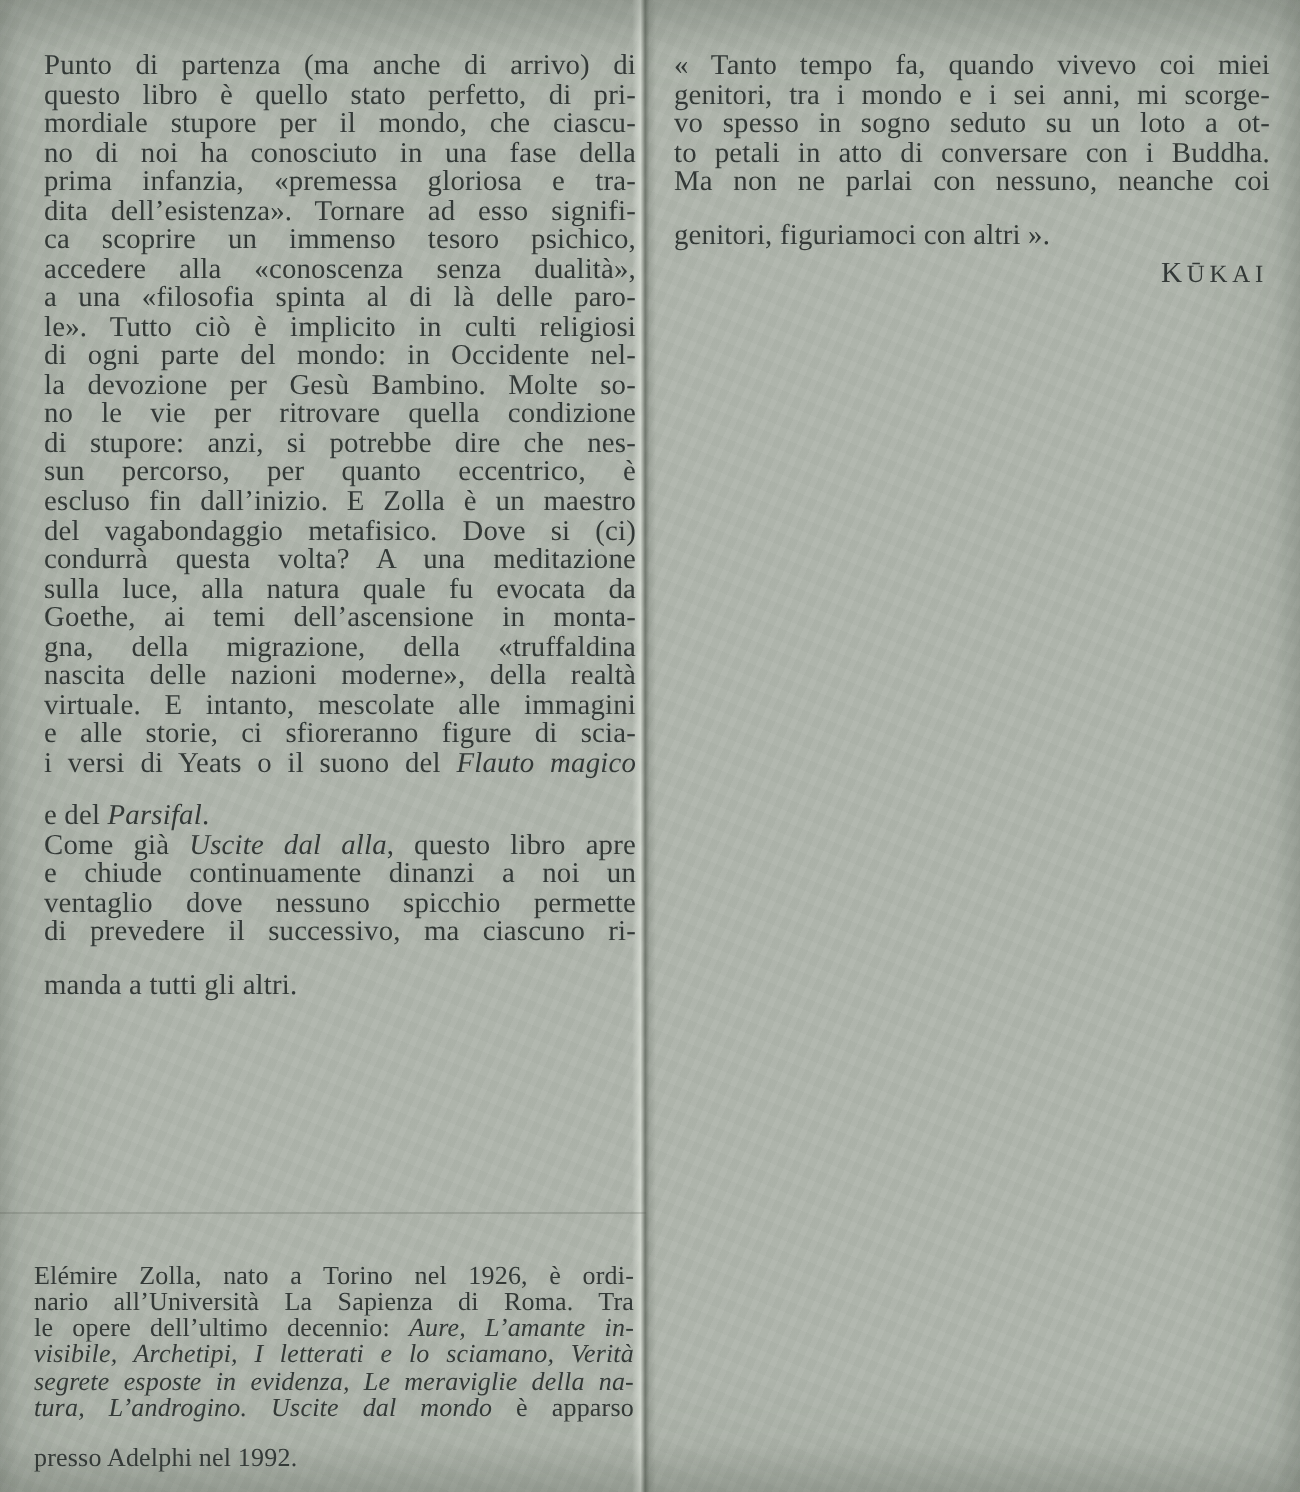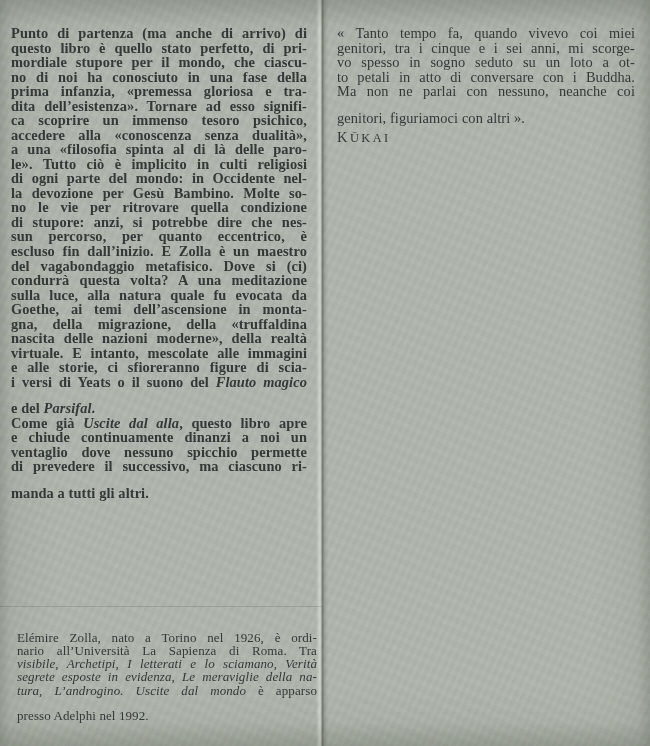--- a/index.html
+++ b/index.html
@@ -71,27 +71,26 @@
       rgba(54, 62, 52, 0.50) 55%,
       rgba(54, 62, 52, 0.16) 72%,
       rgba(54, 62, 52, 0) 100%);
   }
   
   .col {
     position: absolute;
     z-index: 4;
   }
   .description {
-    left: 11px;
+    left: 22px;
     top: 25px;
     width: 296px;
     font-size: 14.4px;
     line-height: 17.3px;
     letter-spacing: 0.1px;
-    font-weight: bold;
   }
   .quote {
     left: 337px;
     top: 25px;
     width: 298px;
     font-size: 14.4px;
     line-height: 17.5px;
     letter-spacing: 0.1px;
   }
   .bio {
@@ -112,21 +111,21 @@
   }
   .line-last {
     text-align-last: left;
     margin-top: 12px;
   }
   .line i {
     font-style: italic;
   }
   .attribution {
     margin-top: 5px;
-    text-align: left;
+    text-align: right;
     font-size: 12.4px;
     letter-spacing: 2.4px;
     padding-right: 1px;
     color: var(--text);
   }
   .attribution::first-letter {
     font-size: 14.6px;
   }
   .bio-divider {
     position: absolute;
@@ -194,30 +193,31 @@
       <div class="line"><span>Come già </span><i>Uscite dal alla</i><span>, questo libro apre</span></div>
       <div class="line"><span>e chiude continuamente dinanzi a noi un</span></div>
       <div class="line"><span>ventaglio dove nessuno spicchio permette</span></div>
       <div class="line"><span>di prevedere il successivo, ma ciascuno ri-</span></div>
       <div class="line line-last"><span>manda a tutti gli altri.</span></div>
     </div>
 
   <div class="col bio">
       <div class="line"><span>Elémire Zolla, nato a Torino nel 1926, è ordi-</span></div>
       <div class="line"><span>nario all’Università La Sapienza di Roma. Tra</span></div>
+      <div class="line"><span>le opere dell’ultimo decennio: </span><i>Aure, L’amante in-</i></div>
       <div class="line"><i>visibile, Archetipi, I letterati e lo sciamano, Verità</i></div>
       <div class="line"><i>segrete esposte in evidenza, Le meraviglie della na-</i></div>
       <div class="line"><i>tura, L’androgino. Uscite dal mondo</i><span> è apparso</span></div>
       <div class="line line-last"><span>presso Adelphi nel 1992.</span></div>
     </div>
 
   <div class="col quote">
     <div>
         <div class="line"><span>« Tanto tempo fa, quando vivevo coi miei</span></div>
-        <div class="line"><span>genitori, tra i cinque e i sei anni, mi scorge-</span></div>
+        <div class="line"><span>genitori, tra i mondo e i sei anni, mi scorge-</span></div>
         <div class="line"><span>vo spesso in sogno seduto su un loto a ot-</span></div>
         <div class="line"><span>to petali in atto di conversare con i Buddha.</span></div>
         <div class="line"><span>Ma non ne parlai con nessuno, neanche coi</span></div>
         <div class="line line-last"><span>genitori, figuriamoci con altri ».</span></div>
       </div>
     <div class="attribution">KŪKAI</div>
   </div>
 
 </div>
 

